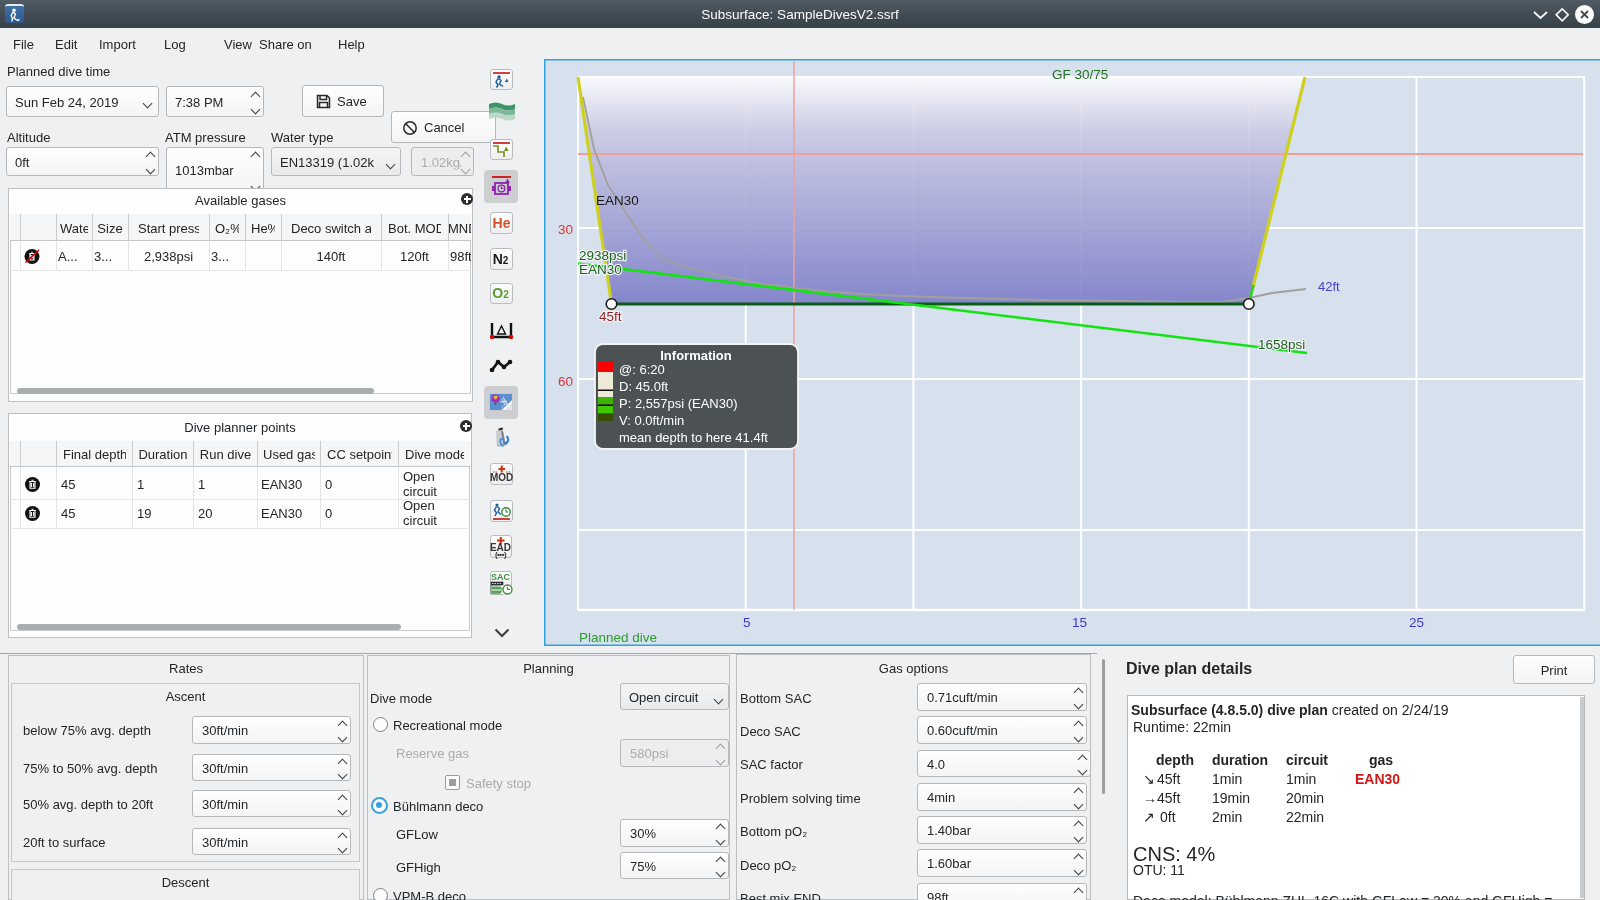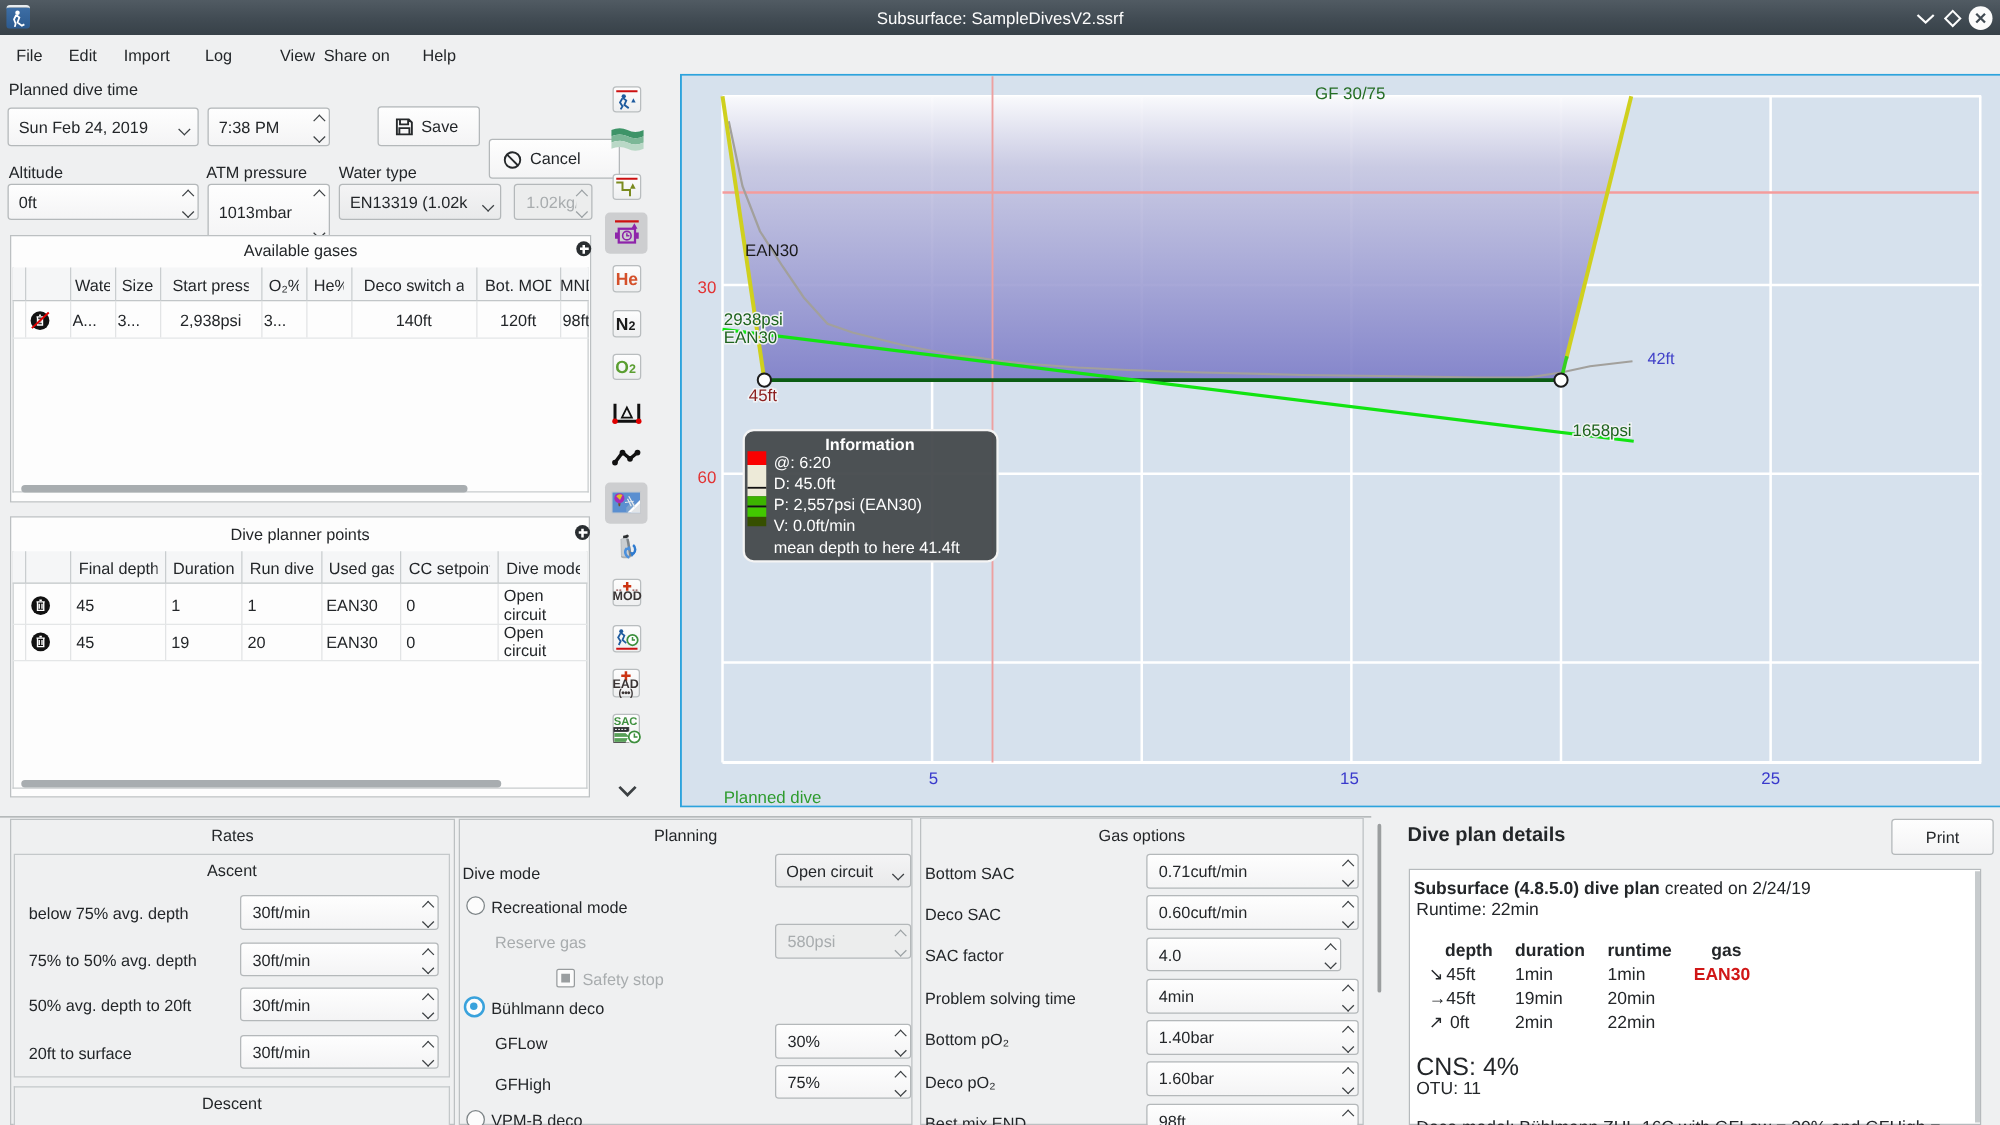--- a/index.html
+++ b/index.html
@@ -499,21 +499,21 @@
     <span class="chev cu sp-u"></span>
       <span class="chev cd sp-d"></span>
     </div>
   <div class="lbl" style="left:740px;top:724px;">Deco SAC</div>
   <div class="spin" style="left:917px;top:716px;width:170px;height:28px;">
       <span class="txt">0.60cuft/min</span>
     <span class="chev cu sp-u"></span>
       <span class="chev cd sp-d"></span>
     </div>
   <div class="lbl" style="left:740px;top:757px;">SAC factor</div>
-  <div class="spin" style="left:917px;top:750px;width:156px;height:27px;padding-left:47px;">
+  <div class="spin" style="left:917px;top:750px;width:174px;height:27px;padding-left:47px;">
       <span class="txt">4.0</span>
     <span class="chev cu sp-u"></span>
       <span class="chev cd sp-d"></span>
     </div>
   <div class="lbl" style="left:740px;top:791px;">Problem solving time</div>
   <div class="spin" style="left:917px;top:783px;width:170px;height:28px;">
       <span class="txt">4min</span>
     <span class="chev cu sp-u"></span>
       <span class="chev cd sp-d"></span>
     </div>
@@ -540,21 +540,21 @@
   <div class="lbl" style="left:1126px;top:660px;font-size:16px;font-weight:bold;">Dive plan details</div>
   <div class="ctl" style="left:1513px;top:655px;width:82px;height:29px;">
       <span class="txt" style="left:50%;transform:translate(-50%,-50%);">Print</span>
     </div>
   <div class="abs" style="left:1127px;top:695px;width:458px;height:205px;background:#fff;border:1px solid #b6babd;box-sizing:border-box;"></div>
   <div class="abs" style="left:1580px;top:697px;width:4px;height:201px;background:#c7cbcd;"></div>
   <div class="lbl" style="left:1131px;top:702px;font-size:14px;"><b>Subsurface (4.8.5.0) dive plan</b> created on 2/24/19</div>
   <div class="lbl" style="left:1133px;top:719px;font-size:14px;">Runtime: 22min</div>
   <div class="lbl" style="left:1156px;top:752px;font-size:14px;font-weight:bold;">depth</div>
   <div class="lbl" style="left:1212px;top:752px;font-size:14px;font-weight:bold;">duration</div>
-  <div class="lbl" style="left:1286px;top:752px;font-size:14px;font-weight:bold;">runtime</div>
+  <div class="lbl" style="left:1286px;top:752px;font-size:14px;font-weight:bold;">circuit</div>
   <div class="lbl" style="left:1369px;top:752px;font-size:14px;font-weight:bold;">gas</div>
   <div class="lbl" style="left:1143px;top:771px;font-size:14px;">↘</div>
   <div class="lbl" style="left:1157px;top:771px;font-size:14px;">45ft</div>
   <div class="lbl" style="left:1212px;top:771px;font-size:14px;">1min</div>
   <div class="lbl" style="left:1286px;top:771px;font-size:14px;">1min</div>
   <div class="lbl" style="left:1355px;top:771px;font-size:14px;font-weight:bold;color:#d01717;">EAN30</div>
   <div class="lbl" style="left:1143px;top:790px;font-size:14px;">→</div>
   <div class="lbl" style="left:1157px;top:790px;font-size:14px;">45ft</div>
   <div class="lbl" style="left:1212px;top:790px;font-size:14px;">19min</div>
   <div class="lbl" style="left:1286px;top:790px;font-size:14px;">20min</div>

